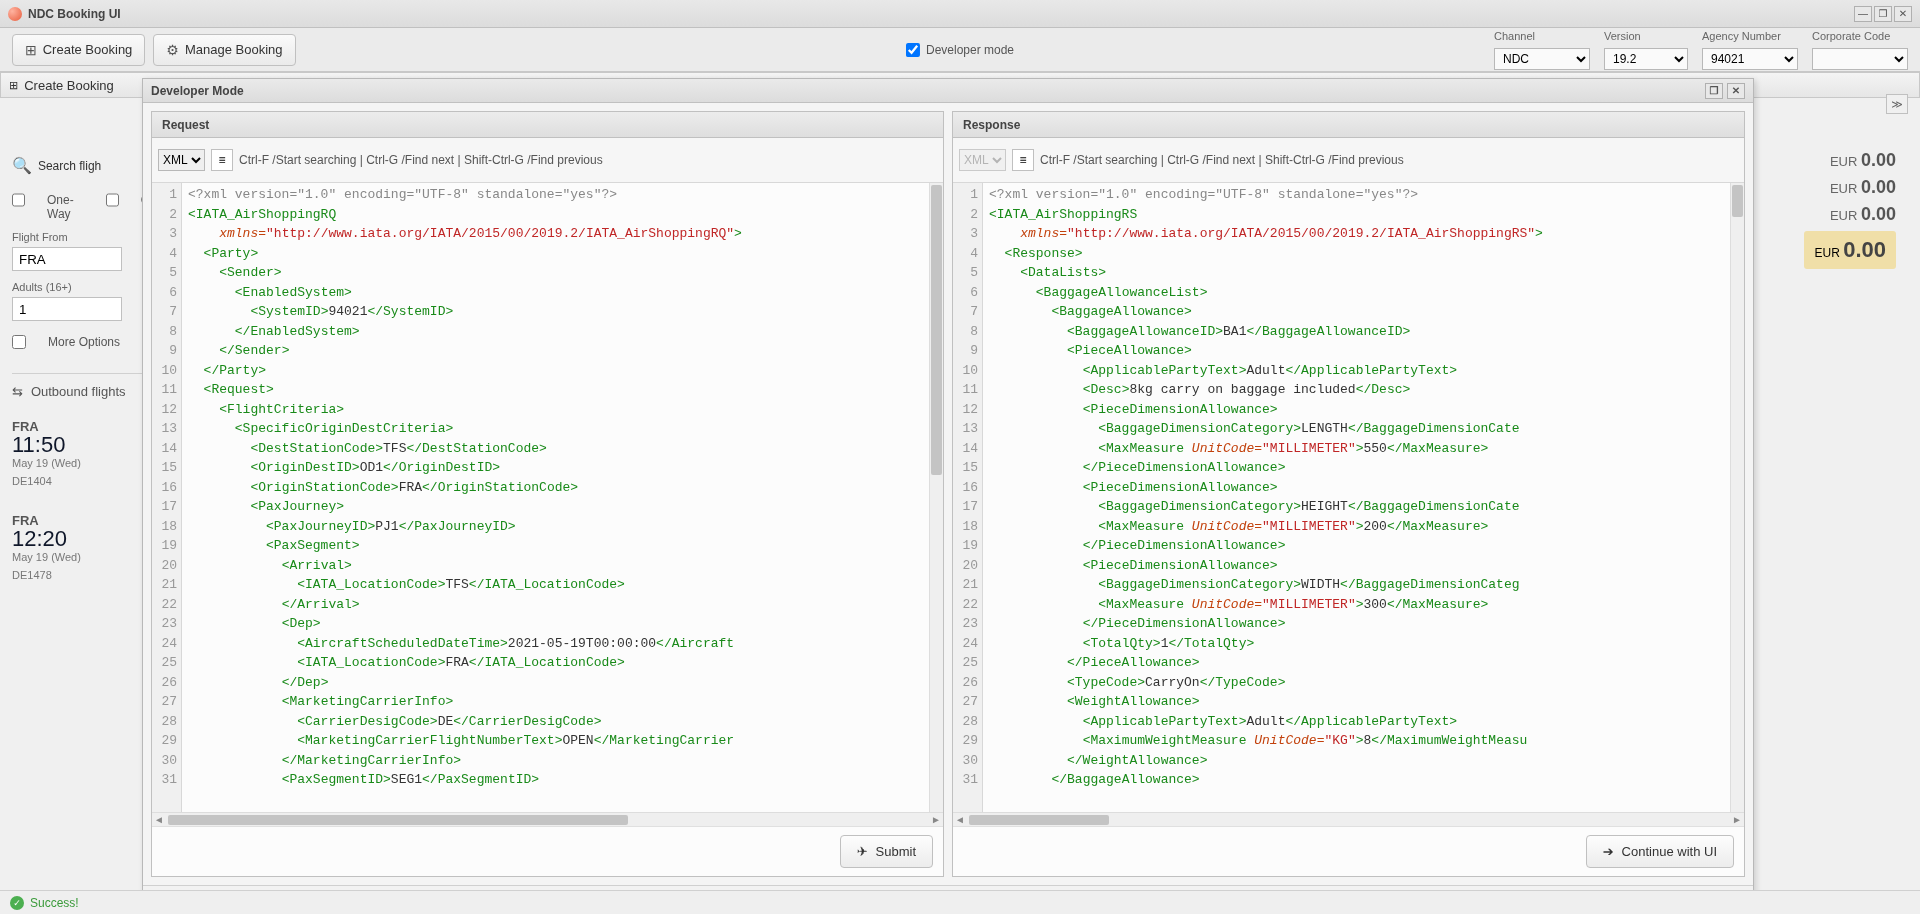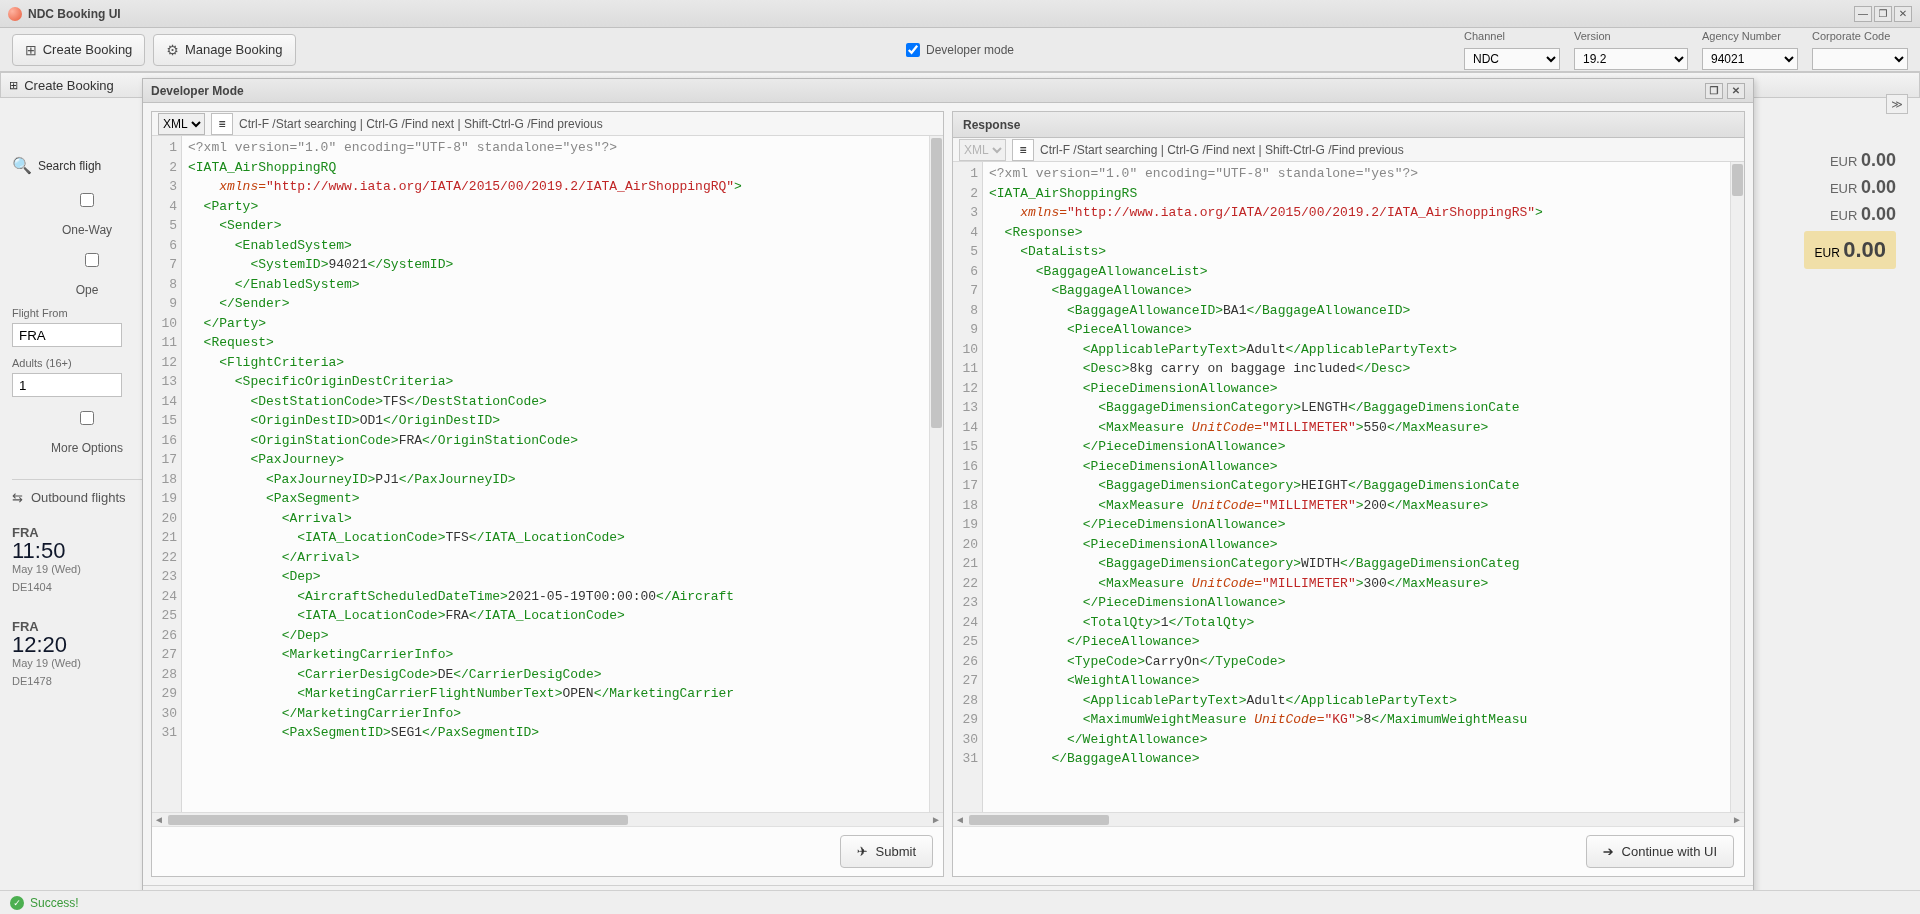--- a/index.html
+++ b/index.html
@@ -88,21 +88,21 @@
   padding: 8px 12px;
   display: flex;
   gap: 10px;
 }
 .left-panel {
   width: 150px;
   padding-top: 50px;
 }
 .search-row { display: flex; align-items: center; gap: 6px; color: #333; }
 .search-row .mag { color: #bba067; font-size: 16px; }
-.form-row { display: flex; align-items: center; gap: 16px; margin-top: 18px; font-size: 12px; color: #555; flex-direction: column; }
+.form-row { display: flex; align-items: flex-start; gap: 22px; margin-top: 18px; font-size: 12px; color: #555; }
 .chk { width: 14px; height: 14px; }
 .lbl-small { font-size: 11px; color: #666; margin-top: 10px; display: block; }
 .section-divider { border-top: 1px solid #d0d0d0; margin-top: 24px; padding-top: 10px; }
 .section-title { display: flex; align-items: center; gap: 8px; color: #555; font-size: 13px; }
 .flight-card {
   margin-top: 14px;
   padding: 6px 0;
 }
 .flight-card .code { font-size: 13px; color: #555; font-weight: bold; }
 .flight-card .time { font-size: 22px; color: #0f172a; line-height: 1; }
@@ -158,21 +158,21 @@
 .pane-header {
   height: 26px;
   background: linear-gradient(#ececec, #dedede);
   border-bottom: 1px solid #c0c0c0;
   display: flex; align-items: center;
   padding: 0 10px;
   font-weight: bold;
   color: #444;
 }
 .pane-toolbar {
-  height: 24px;
+  height: 45px;
   border-bottom: 1px solid #d8d8d8;
   display: flex; align-items: center;
   padding: 0 6px;
   gap: 6px;
   background: #f6f6f6;
 }
 .pane-toolbar select {
   height: 22px; font-size: 12px; border: 1px solid #b8b8b8;
 }
 .pane-toolbar .tool-icon {
@@ -326,21 +326,21 @@
     <input type="checkbox" checked="" class="chk" style="">
     <span>Developer mode</span>
   </div>
   <div style="flex:1"></div>
   <div class="field-group">
     <label>Channel</label>
     <select style="width:96px"><option>NDC</option></select>
   </div>
   <div class="field-group">
     <label>Version</label>
-    <select style="width:114px"><option>19.2</option></select>
+    <select style="width:84px"><option>19.2</option></select>
   </div>
   <div class="field-group">
     <label>Agency Number</label>
     <select style="width:96px"><option>94021</option></select>
   </div>
   <div class="field-group">
     <label>Corporate Code</label>
     <select style="width:96px"><option></option></select>
   </div>
 </div>
@@ -406,20 +406,21 @@
   <div class="dev-panel-header">
     <span>Developer Mode</span>
     <div class="controls">
       <div class="win-btn">❐</div>
       <div class="win-btn">✕</div>
     </div>
   </div>
   <div class="dev-body">
 
     <div class="code-pane">
+      <div class="pane-header">Request</div>
       <div class="pane-toolbar">
         <select><option>XML</option></select>
         <div class="tool-icon">≡</div>
         <span class="hint">Ctrl-F /Start searching | Ctrl-G /Find next | Shift-Ctrl-G /Find previous</span>
       </div>
       <div class="code-scroll">
         <div class="gutter" id="req-gutter">1
 2
 3
 4

